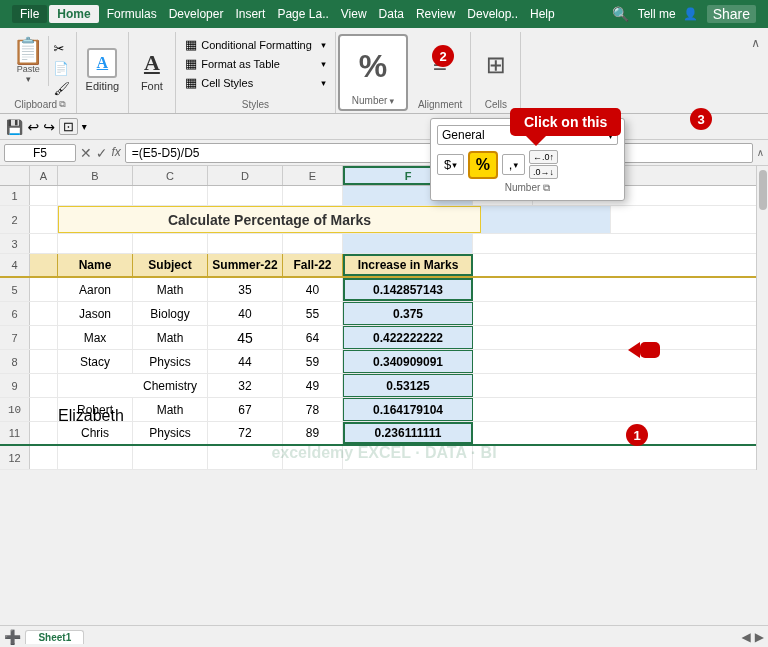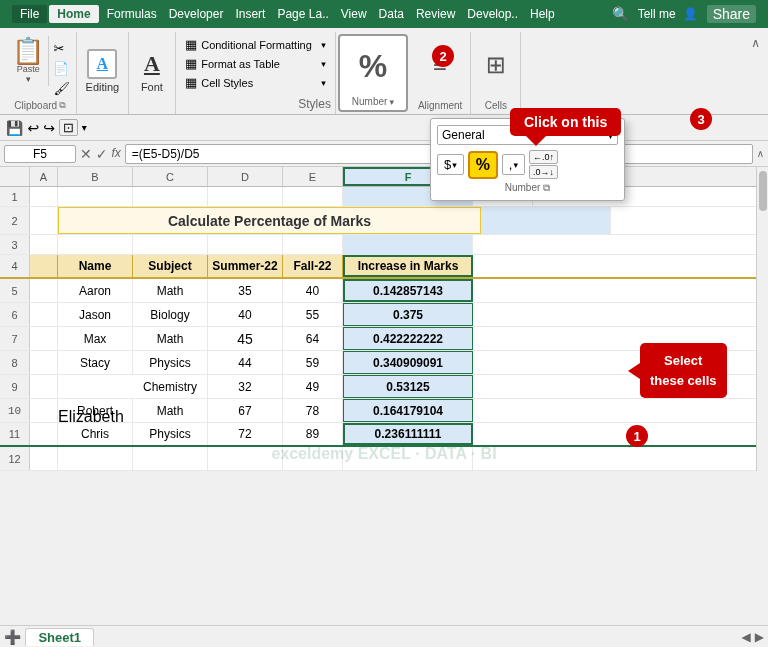--- a/index.html
+++ b/index.html
@@ -105,21 +105,21 @@
           <span style="font-size: 13px;">▦</span>
           <span>Format as Table</span>
           <span style="margin-left: auto; font-size: 9px;">▾</span>
         </div>
         <div style="display: flex; align-items: center; gap: 4px; cursor: pointer; padding: 1px 3px; border-radius: 2px; font-size: 11px;">
           <span style="font-size: 13px;">▦</span>
           <span>Cell Styles</span>
           <span style="margin-left: auto; font-size: 9px;">▾</span>
         </div>
       </div>
-      <div style="font-size: 12px; color: #666; text-align: right; padding: 2px 0 3px 0;">Styles</div>
+      <div style="font-size: 10px; color: #666; text-align: center; padding: 2px 0 3px 0;">Styles</div>
     </div>
 
     <div style="display: flex; flex-direction: column; padding: 2px 4px; border-right: 1px solid #ccc; min-width: 70px; align-items: center; border: 2px solid #999; border-radius: 4px; background: white; margin: 2px;">
       <div style="flex: 1; display: flex; align-items: center; justify-content: center; cursor: pointer; padding: 2px;">
         <span style="font-size: 32px; color: #555; font-weight: bold;">%</span>
       </div>
       <div style="font-size: 10px; color: #666; text-align: center; padding: 1px 0 1px 0; display: flex; align-items: center; gap: 2px;">
         <span>Number</span>
         <span style="font-size: 9px; cursor: pointer;">▾</span>
       </div>
@@ -438,33 +438,32 @@
 
     <div style="position: absolute; bottom: 8px; left: 50%; transform: translateX(-50%); opacity: 0.18; font-size: 16px; font-weight: bold; color: #217346; white-space: nowrap; pointer-events: none;">
       exceldemy EXCEL · DATA · BI
     </div>
 
     <div style="position: absolute; right: 0; top: 0; width: 12px; height: 100%; background: #f0f0f0; border-left: 1px solid #ccc;">
       <div style="margin: 4px auto; width: 8px; height: 40px; background: #bbb; border-radius: 4px;"></div>
     </div>
 
     <div style="position: absolute; top: 176px; left: 640px; background: #cc0000; color: white; font-weight: bold; font-size: 13px; padding: 8px 10px; border-radius: 5px; z-index: 20; white-space: nowrap; line-height: 1.5; text-align: center;">
-      <span>Select<br>these cells</span>
       <div style="position: absolute; top: 50%; left: -12px; transform: translateY(-50%); width: 0; height: 0; border-top: 8px solid transparent; border-bottom: 8px solid transparent; border-right: 12px solid #cc0000;"></div>
     </div>
 
     <div style="width: 22px; height: 22px; border-radius: 50%; background: #cc0000; color: white; font-weight: bold; font-size: 13px; display: flex; align-items: center; justify-content: center; position: absolute; bottom: 24px; left: 626px; z-index: 21;">
       <span>1</span>
     </div>
 
   </div>
 
   <div style="background: #f0f0f0; border-top: 1px solid #ccc; display: flex; align-items: center; padding: 2px 4px; height: 22px; position: absolute; bottom: 0; width: 100%;">
     <span style="font-size: 14px; cursor: pointer; margin-right: 4px;">➕</span>
-    <div style="background: white; border: 1px solid #ccc; border-bottom: none; padding: 1px 12px; font-size: 13px; border-radius: 3px 3px 0 0; cursor: pointer; color: #217346; font-weight: bold;">
+    <div style="background: white; border: 1px solid #ccc; border-bottom: none; padding: 1px 12px; font-size: 10px; border-radius: 3px 3px 0 0; cursor: pointer; color: #217346; font-weight: bold;">
       Sheet1
     </div>
     <div style="margin-left: auto; display: flex; gap: 4px; align-items: center;">
       <span style="font-size: 12px; cursor: pointer; color: #666;">◀</span>
       <span style="font-size: 12px; cursor: pointer; color: #666;">▶</span>
     </div>
   </div>
 
 </div>
 

